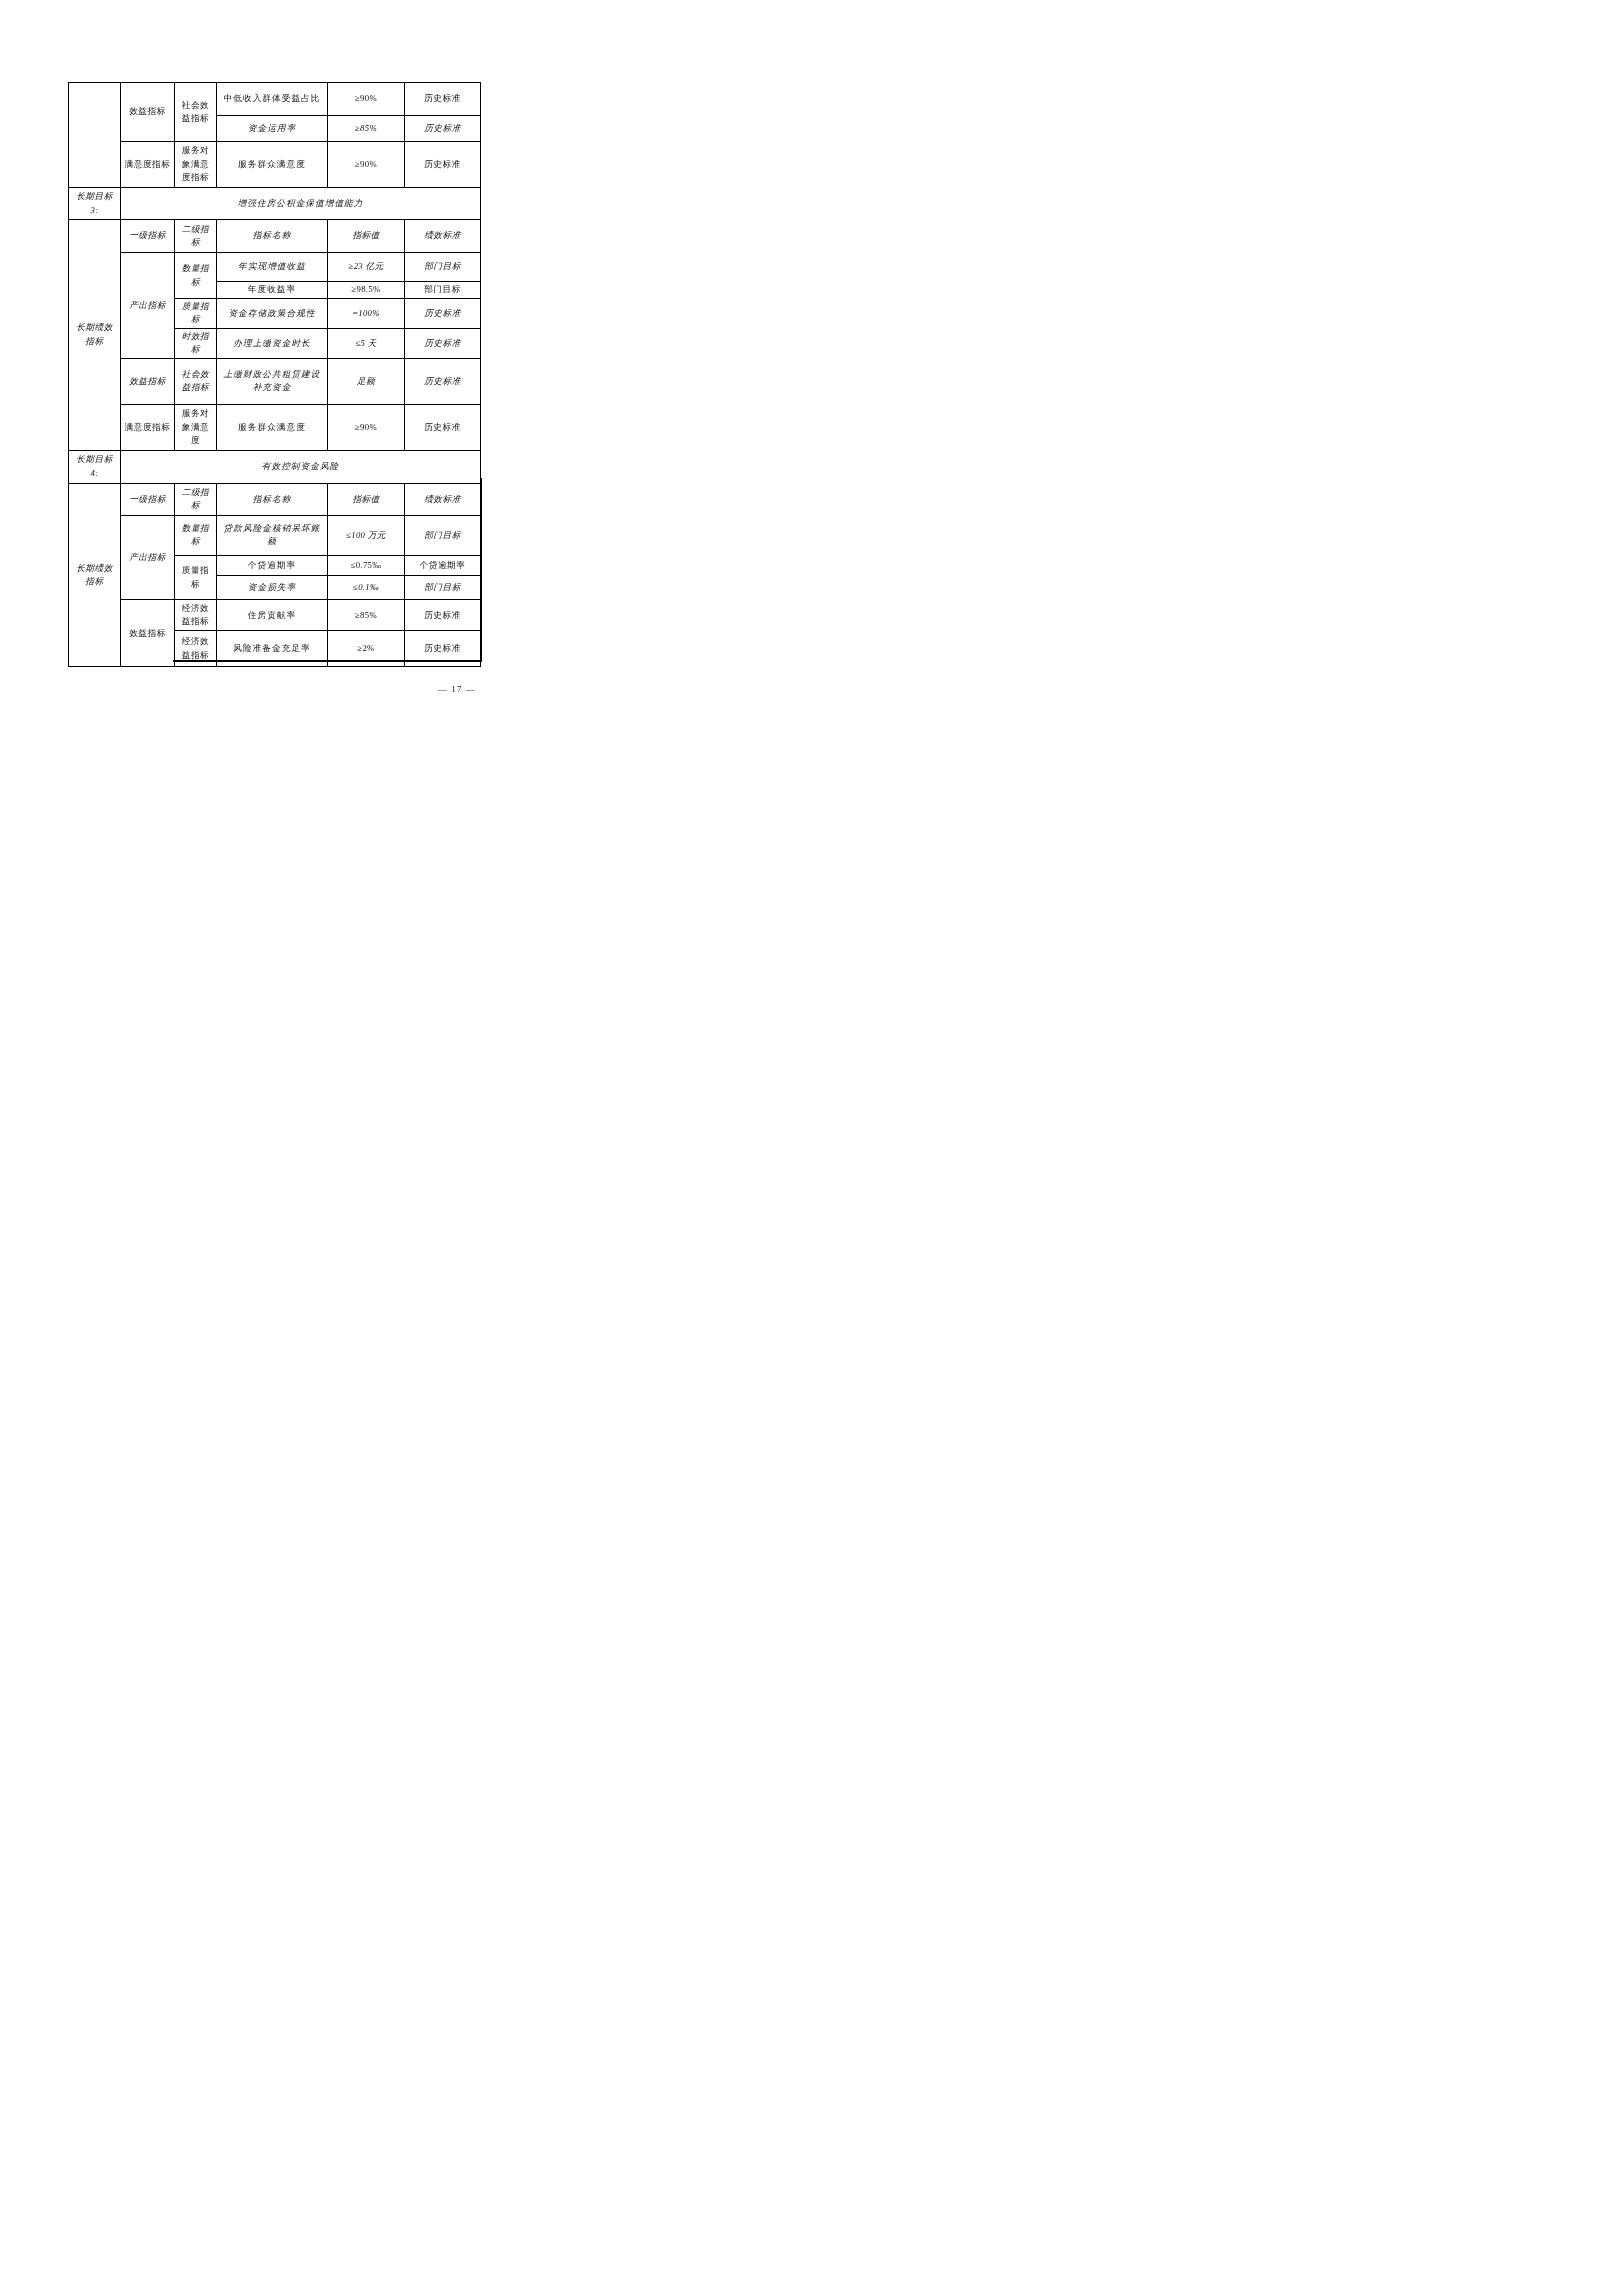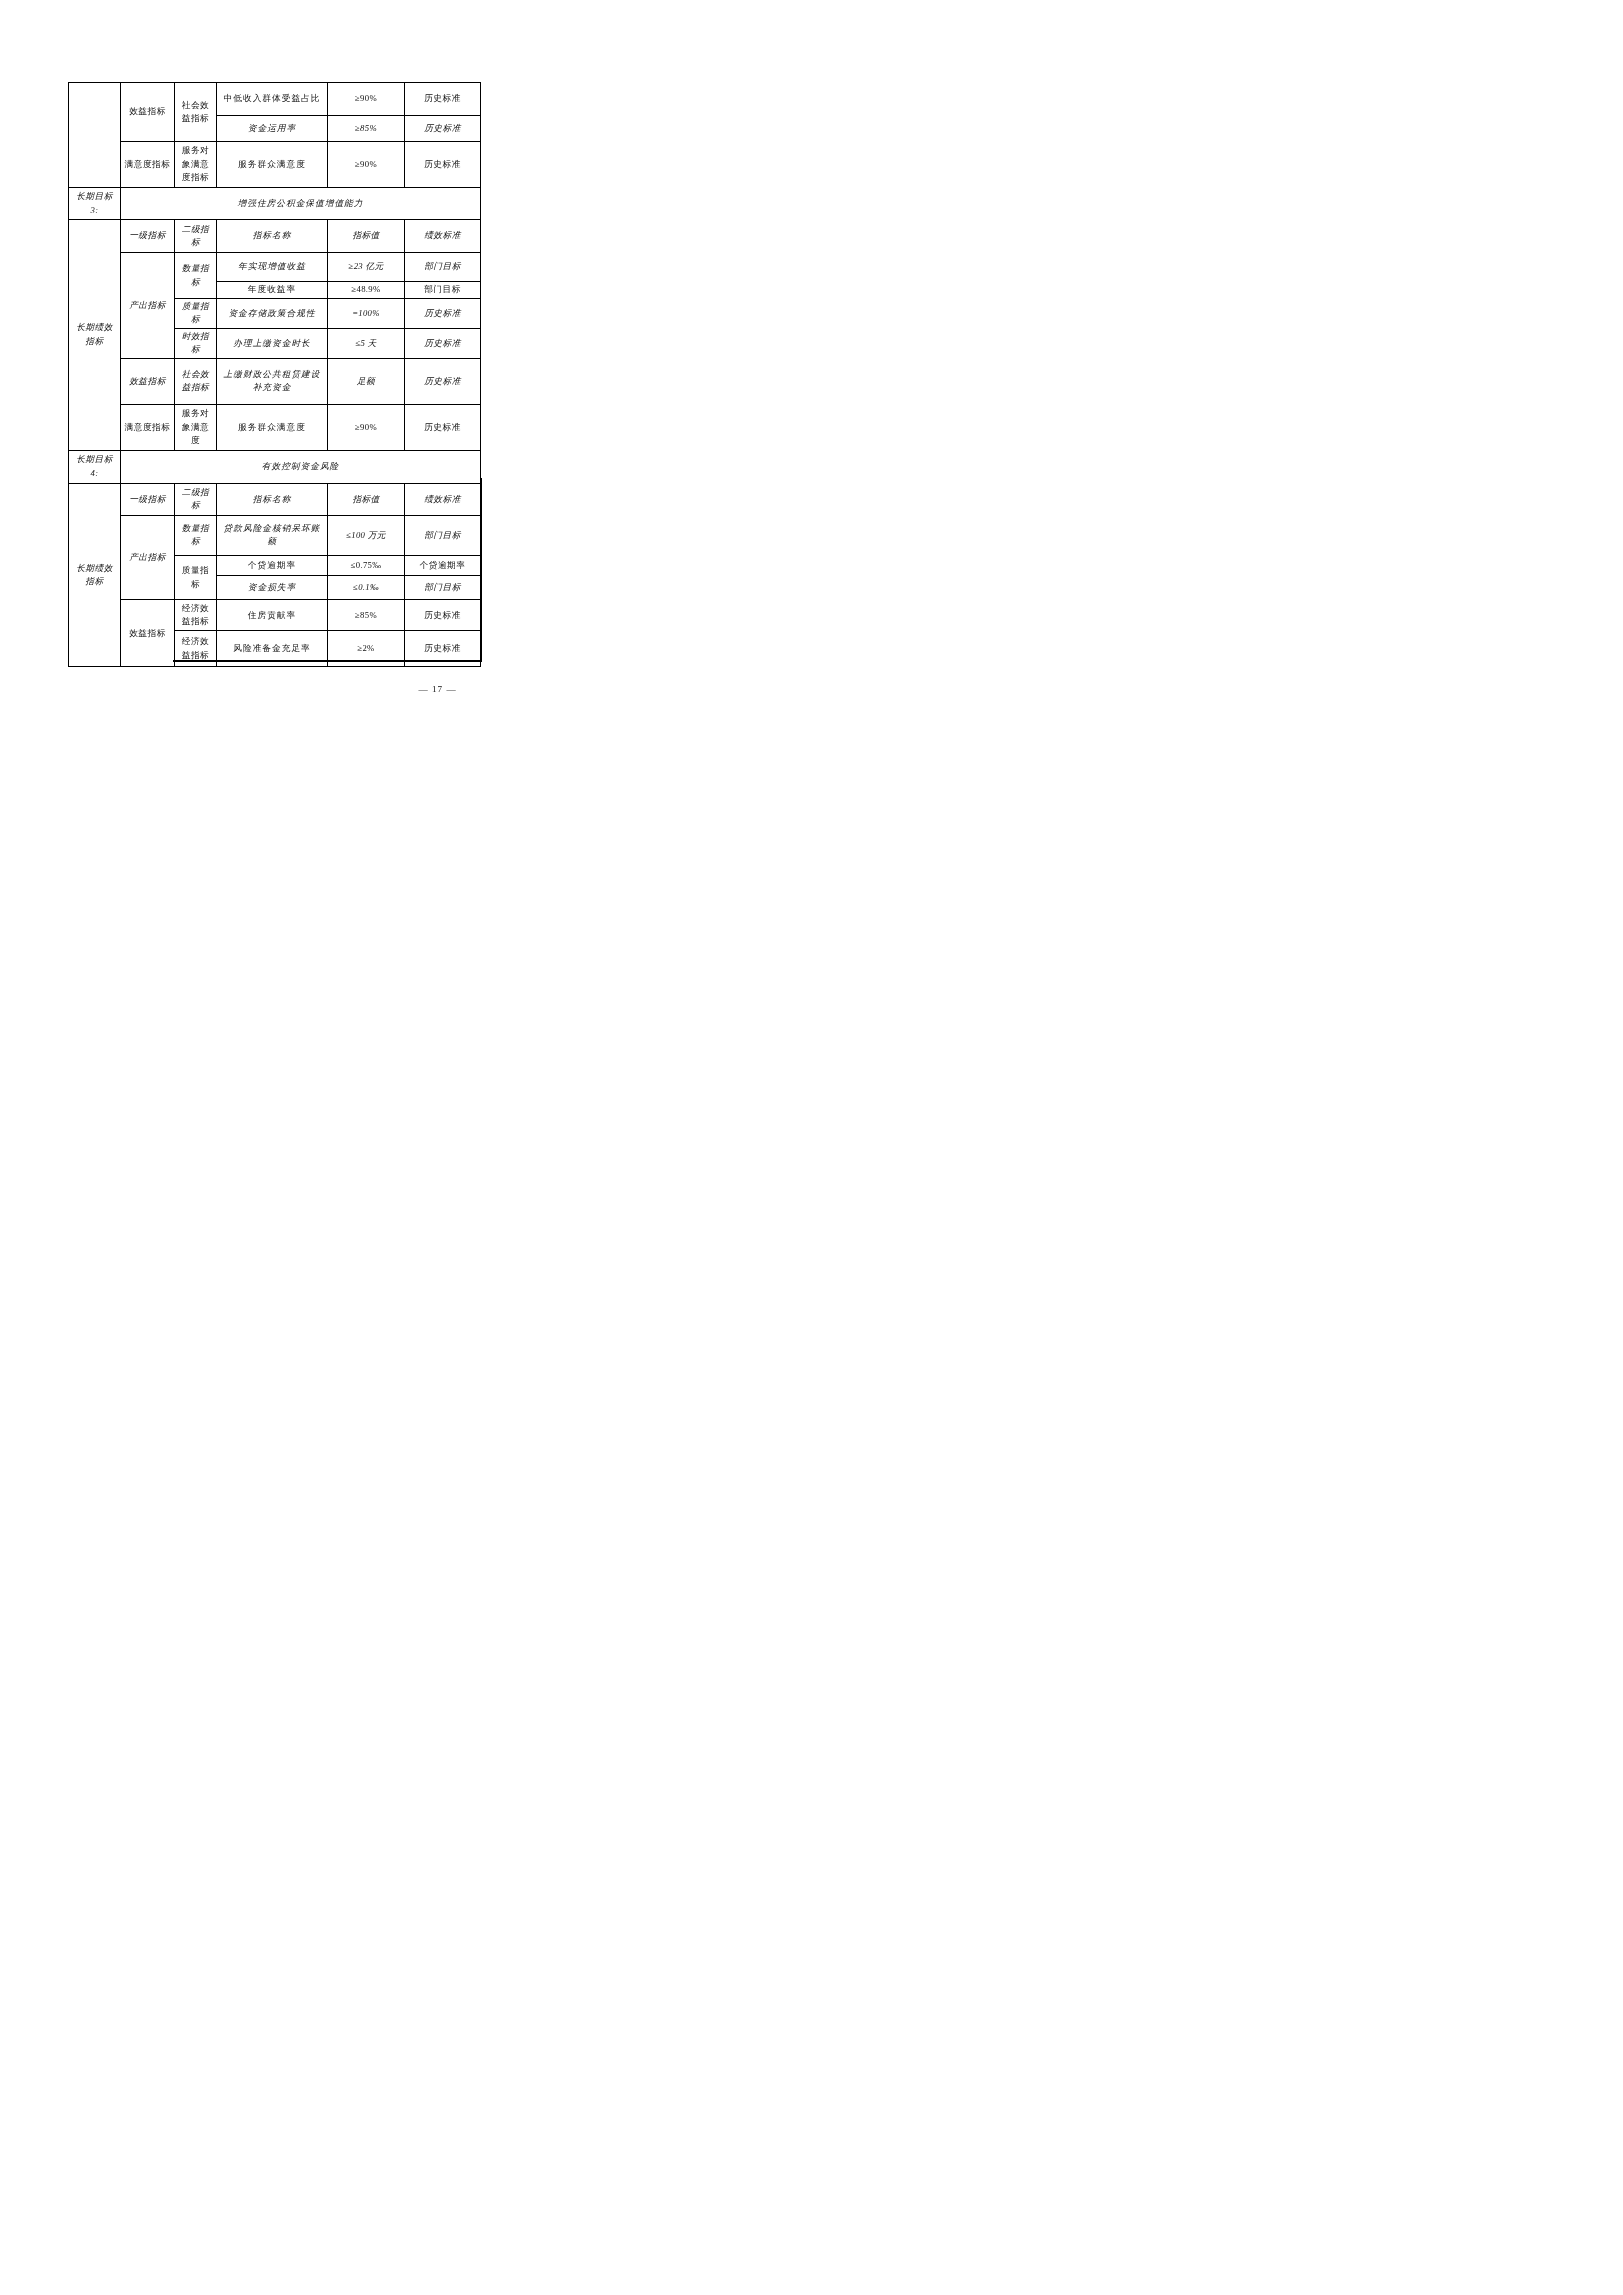--- a/index.html
+++ b/index.html
@@ -68,21 +68,21 @@
     top: 660px;
     width: 308px;
     height: 2px;
     background: #000;
   }
   .page-number {
     position: absolute;
     left: 399px;
     top: 684px;
     width: 77px;
-    text-align: center;
+    text-align: right;
     font-size: 9.2px;
     letter-spacing: 1px;
   }
 </style>
 </head>
 <body>
 
 <div class="page">
 
   <table class="perf">
@@ -134,21 +134,21 @@
     </tr>
     <tr style="height:29px" class="thick">
       <td class="lvl1 b2" rowspan="4">产出指标</td>
       <td class="lvl2" rowspan="2">数量指标</td>
       <td class="iname">年实现增值收益</td>
       <td class="ival">≥23 亿元</td>
       <td class="istd">部门目标</td>
     </tr>
     <tr style="height:17px">
       <td class="iname">年度收益率</td>
-      <td class="ival">≥48.9%</td>
+      <td class="ival">≥98.5%</td>
       <td class="istd">部门目标</td>
     </tr>
     <tr style="height:28px" class="thick">
       <td class="lvl2">质量指标</td>
       <td class="iname">资金存储政策合规性</td>
       <td class="ival">=100%</td>
       <td class="istd">历史标准</td>
     </tr>
     <tr style="height:27px" class="thick">
       <td class="lvl2">时效指标</td>

